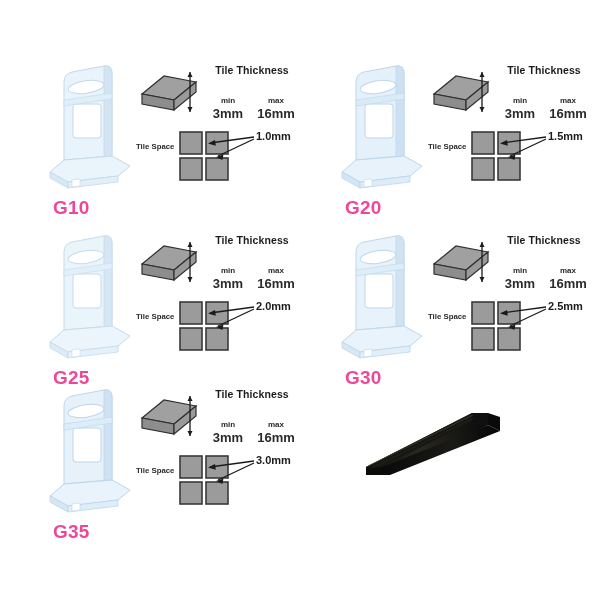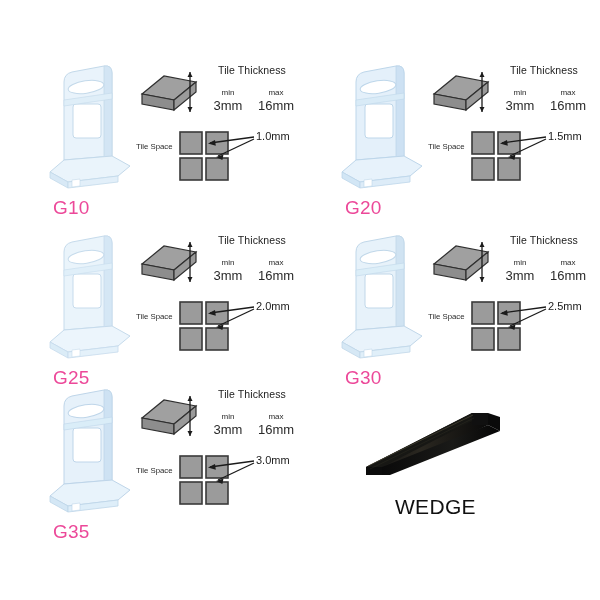--- a/index.html
+++ b/index.html
@@ -22,20 +22,21 @@
     width: 600px;
     height: 600px;
     background: #ffffff;
   }
 
   
   .panel {
     position: absolute;
     width: 290px;
     height: 175px;
+    font-weight: bold;
   }
   .panel.r1 { top: 58px; }
   .panel.r2 { top: 228px; }
   .panel.r3 { top: 382px; }
   .panel.c1 { left: 18px; }
   .panel.c2 { left: 310px; }
 
   
   .clip-wrap {
     position: absolute;
@@ -79,21 +80,21 @@
   .tt-title {
     font-size: 10.5px;
     color: #1b1b1b;
     letter-spacing: 0.1px;
     white-space: nowrap;
     line-height: 13px;
   }
   .tt-cols {
     display: flex;
     justify-content: center;
-    margin-top: 10px;
+    margin-top: 18px;
   }
   .tt-col {
     width: 48px;
     text-align: center;
   }
   .tt-label {
     font-size: 8px;
     color: #2a2a2a;
     line-height: 12px;
   }
@@ -492,16 +493,15 @@
       </defs>
       <path d="M6 62 L112 8 L128 8 L128 20 L24 70 L6 70 Z" fill="url(#wedgeTop)"></path>
       <path d="M6 62 L6 70 L24 70 L24 62 Z" fill="#0c0c0c"></path>
       <path d="M6 62 L112 8 L128 8 L22 62 Z" fill="#171714"></path>
       <path d="M112 8 L128 8 L128 20 L112 20 Z" fill="#101010"></path>
       <path d="M128 8 L140 12 L140 26 L128 20 Z" fill="#0a0a0a"></path>
       <path d="M22 62 L128 20 L140 26 L30 70 L22 70 Z" fill="url(#wedgeSide)"></path>
       <path d="M8 61 L113 10" stroke="#5a553f" stroke-width="0.7" opacity="0.75"></path>
       <path d="M10 64 L114 13" stroke="#43402f" stroke-width="0.5" opacity="0.5"></path>
     </svg>
-    <div class="wedge-name">WEDGE</div>
   </div>
 
 </div>
 
 </body></html>

